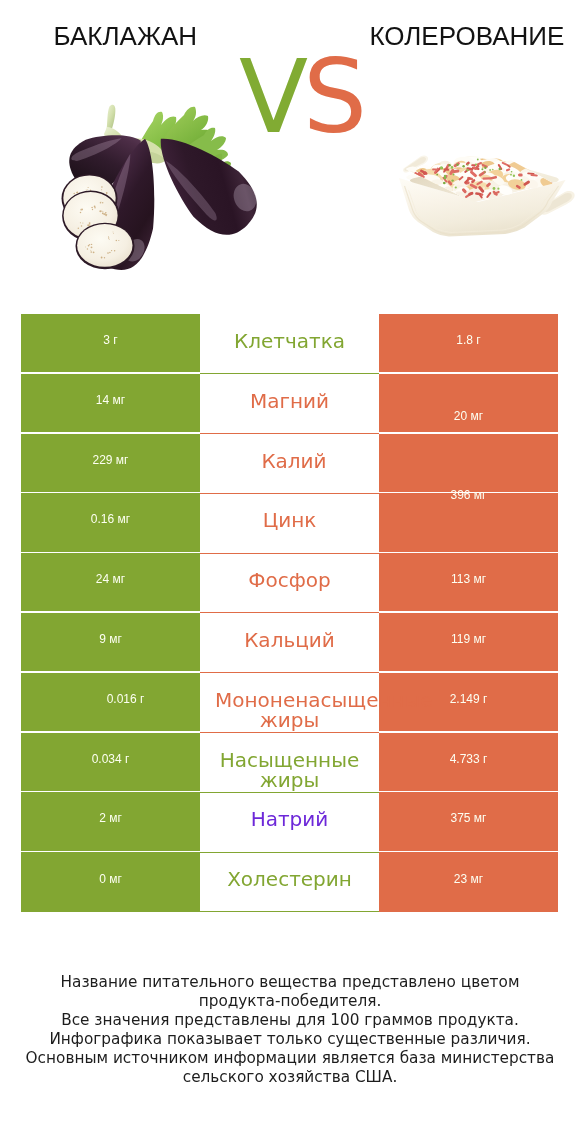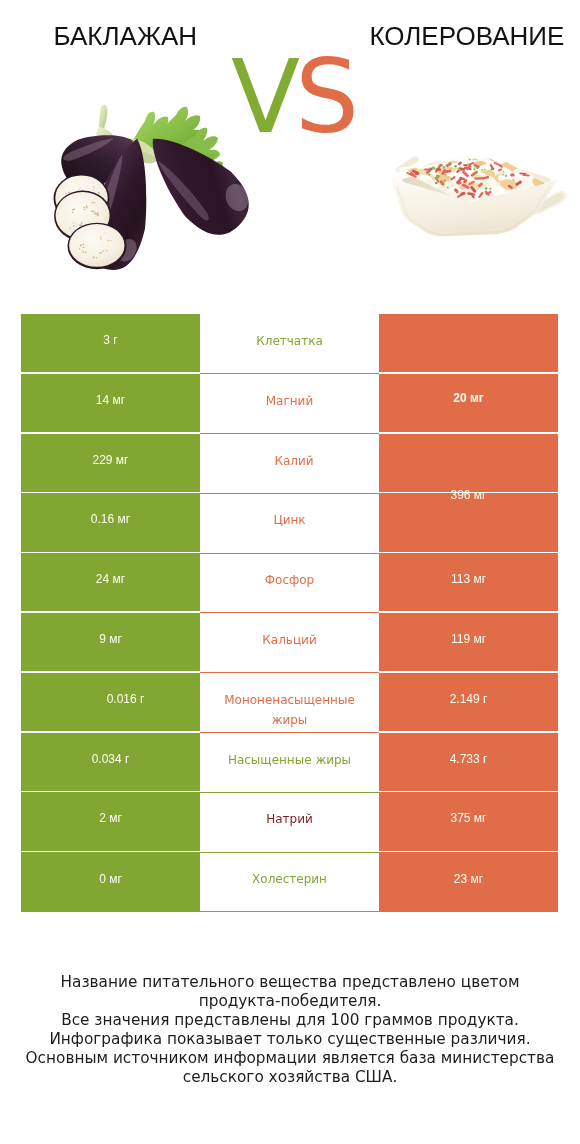--- a/index.html
+++ b/index.html
@@ -2,30 +2,30 @@
 <html><head>
 <meta charset="utf-8">
 <style>
   html,body{margin:0;padding:0;}
   body{width:580px;height:1144px;background:#fff;font-family:"Liberation Sans",sans-serif;overflow:hidden;}
   .page{position:relative;width:580px;height:1144px;}
   .hdr{position:absolute;top:0;left:0;width:460px;height:70px;}
   .hdr .t{position:absolute;font-size:26px;color:#121212;white-space:nowrap;font-family:"Liberation Sans",sans-serif;}
   .t-left{left:53.5px;top:21px;}
   .t-right{left:369.5px;top:21px;}
-  .hero{position:absolute;top:0;left:8px;width:560px;height:300px;}
+  .hero{position:absolute;top:0;left:16px;width:560px;height:300px;}
   .heroart{position:absolute;left:0;top:0;}
   .vs{position:absolute;left:223px;top:47px;font-size:101px;font-weight:400;letter-spacing:0px;
       font-family:"DejaVu Sans",sans-serif;line-height:1;white-space:nowrap;}
   .vs .v{letter-spacing:-5px;}
   .vs .s{}
   .cmpwrap{position:absolute;left:21px;top:314px;width:537px;height:598px;}
   table.cmp{position:absolute;left:0;top:0;width:537px;border-collapse:collapse;table-layout:fixed;}
   table.cmp td{box-sizing:border-box;width:179px;height:59.8px;padding:16.5px 15px 0 15px;text-align:center;vertical-align:top;
-       font-family:"DejaVu Sans",sans-serif;font-size:12px;line-height:20.1px;}
+       font-family:"DejaVu Sans",sans-serif;font-size:20px;line-height:20.1px;}
   .blocks{position:absolute;left:0;top:0;width:537px;height:598px;pointer-events:none;}
   .blk{position:absolute;width:179px;}
   .blk.g{left:0;}
   .blk.o{left:358px;}
   .vals{position:absolute;left:0;top:0;width:537px;height:598px;}
   .val{position:absolute;width:179px;height:59.8px;display:flex;align-items:center;justify-content:center;
        color:#fdfff2;font-family:"Liberation Sans",sans-serif;font-size:12px;padding-bottom:6px;box-sizing:border-box;}
   .val.g{left:0;}
   .val.o{left:358px;}
   .foot{position:absolute;left:0;top:973px;width:580px;text-align:center;font-size:15.3px;color:#1d1d1d;
@@ -563,34 +563,35 @@
             <td style="color: rgb(224, 108, 72); border-bottom: 1px solid rgb(224, 108, 72);">Мононенасыщенные жиры</td>
             <td></td>
           </tr>
           <tr>
             <td></td>
             <td style="color: rgb(130, 166, 50); border-bottom: 1px solid rgb(130, 166, 50);">Насыщенные жиры</td>
             <td></td>
           </tr>
           <tr>
             <td></td>
-            <td style="color: #7f1d1d; border-bottom: 1px solid rgb(130, 166, 50);">Натрий</td>
+            <td style="color: #6d28d9; border-bottom: 1px solid rgb(130, 166, 50);">Натрий</td>
             <td></td>
           </tr>
           <tr>
             <td></td>
             <td style="color: rgb(130, 166, 50); border-bottom: 1px solid rgb(130, 166, 50);">Холестерин</td>
             <td></td>
           </tr>
         </tbody>
       </table>
     <div class="vals" id="vals">
         <div class="val g" style="top: -0.8px;">3 г</div>
+        <div class="val o" style="top: -0.8px;">1.8 г</div>
         <div class="val g" style="top: 59px;">14 мг</div>
-        <div class="val o" style="top: 57px; font-weight: bold;">20 мг</div>
+        <div class="val o" style="top: 75px;">20 мг</div>
         <div class="val g" style="top: 118.8px;">229 мг</div>
         <div class="val o" style="top: 134px; margin-top: 20px;">396 мг</div>
         <div class="val g" style="top: 178.6px;">0.16 мг</div>
         <div class="val g" style="top: 238.4px;">24 мг</div>
         <div class="val o" style="top: 238.4px;">113 мг</div>
         <div class="val g" style="top: 298.2px;">9 мг</div>
         <div class="val o" style="top: 298.2px;">119 мг</div>
         <div class="val g" style="top: 358px; margin-left: 15px;">0.016 г</div>
         <div class="val o" style="top: 358px;">2.149 г</div>
         <div class="val g" style="top: 417.8px;">0.034 г</div>

